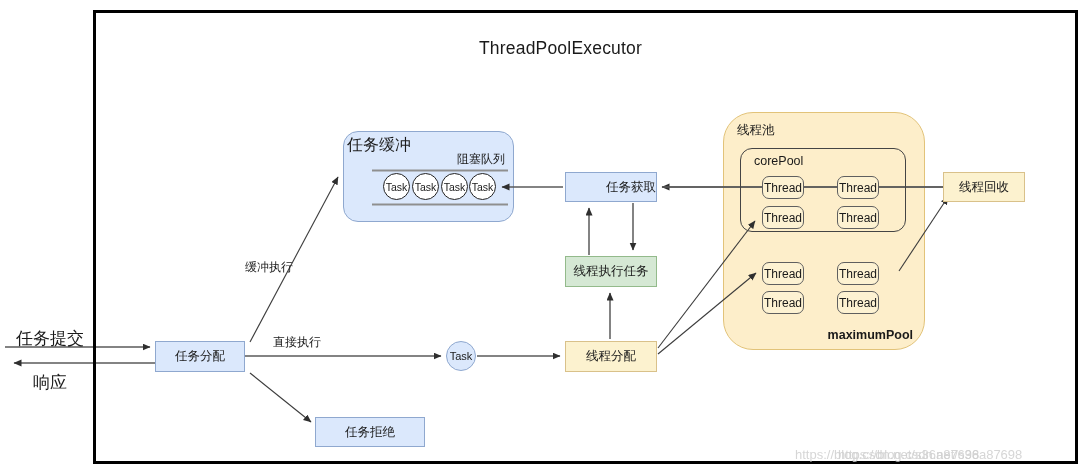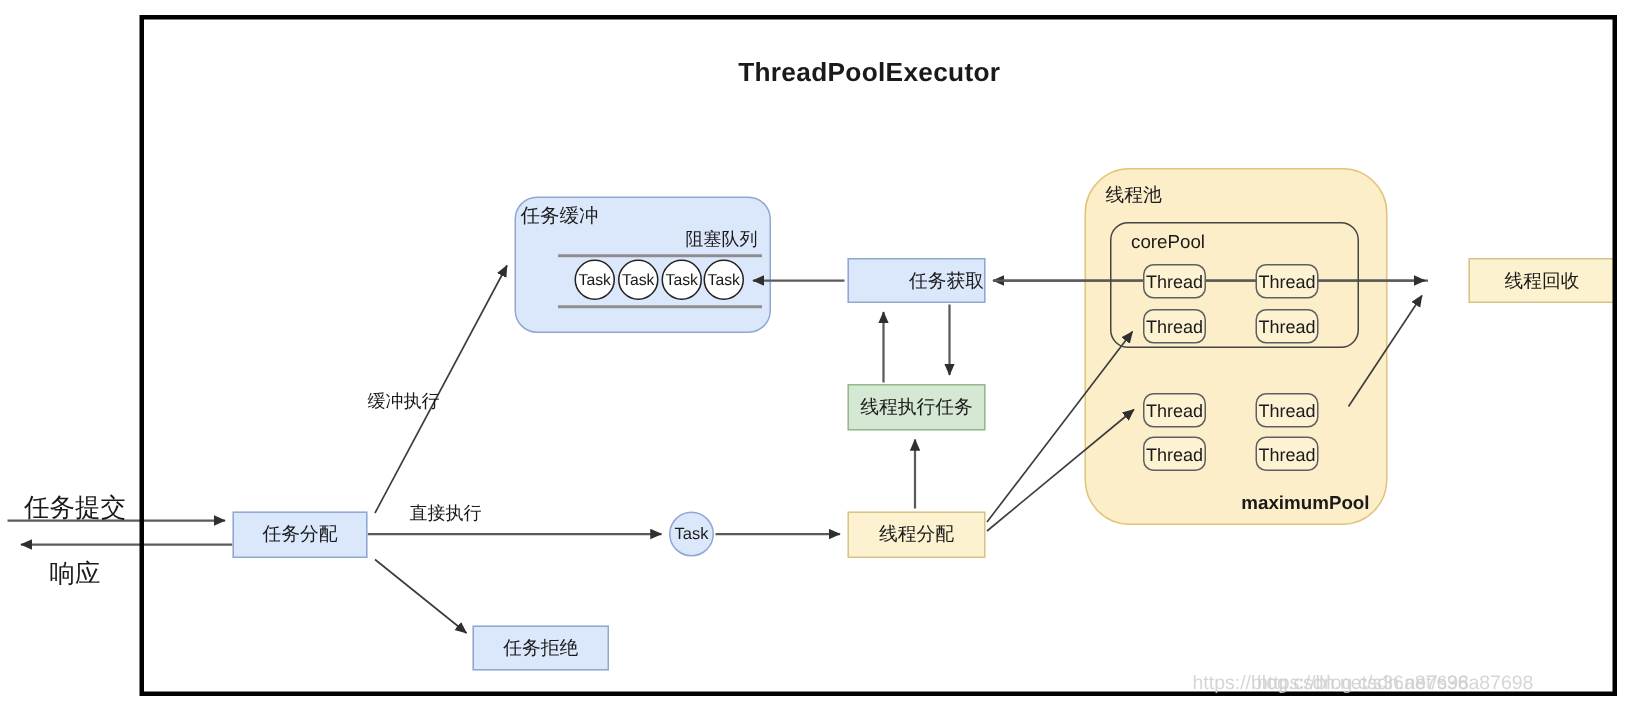--- a/index.html
+++ b/index.html
@@ -15,36 +15,36 @@
   .fg{z-index:3;}
   #frame{z-index:4;}
   .wm{z-index:5;}
 
   #frame{
     left:93px;top:10px;width:985px;height:454px;
     border:3px solid var(--frame);box-sizing:border-box;pointer-events:none;
   }
   .title{
     left:93px;top:38px;width:935px;text-align:center;
-    font-size:17.5px;font-weight:bold;letter-spacing:0.2px;padding-left:19px;
+    font-size:17.5px;font-weight:normal;letter-spacing:0.2px;
   }
 
   .node{
     display:flex;align-items:center;justify-content:center;
     font-size:12.5px;box-sizing:border-box;
   }
   .blue {background:var(--blue_fill); border:1.4px solid var(--blue_border);}
   .green{background:var(--green_fill);border:1.4px solid var(--green_border);}
   .yellow{background:var(--yellow_fill);border:1.4px solid var(--yellow_border);}
 
   #buffer-bg{
     left:343px;top:131px;width:171px;height:91px;border-radius:15px;
     background:var(--blue_fill);border:1.4px solid var(--blue_border);box-sizing:border-box;
   }
-  .buffer-label{left:347px;top:135px;font-size:13px;}
+  .buffer-label{left:347px;top:135px;font-size:16px;}
   .queue-label{left:405px;top:151px;width:100px;text-align:right;font-size:12px;}
   .qcircle{
     width:27px;height:27px;border-radius:50%;background:#ffffff;
     border:1.4px solid #222;box-sizing:border-box;
     display:flex;align-items:center;justify-content:center;font-size:10.5px;
   }
   #task-bubble{
     left:446px;top:341px;width:30px;height:30px;border-radius:50%;
     background:var(--blue_fill);border:1.4px solid var(--blue_border);box-sizing:border-box;
     display:flex;align-items:center;justify-content:center;font-size:11px;
@@ -136,25 +136,25 @@
       <span>Task</span>
     </div>
   <div class="abs fg qcircle" style="left:441px;top:173px;">
       <span>Task</span>
     </div>
   <div class="abs fg qcircle" style="left:469px;top:173px;">
       <span>Task</span>
     </div>
 
   <div class="abs fg node blue" style="left:155px;top:341px;width:90px;height:31px;">任务分配</div>
-  <div class="abs fg node blue" style="left:315px;top:417px;width:91px;height:30px;">任务拒绝</div>
+  <div class="abs fg node blue" style="left:315px;top:417px;width:110px;height:30px;">任务拒绝</div>
   <div class="abs fg node blue" style="left:565px;top:172px;width:92px;height:30px;padding-left:40px;">任务获取</div>
   <div class="abs fg node green" style="left:565px;top:256px;width:92px;height:31px;text-align:center;">线程执行任务</div>
   <div class="abs fg node yellow" style="left:565px;top:341px;width:92px;height:31px;">线程分配</div>
-  <div class="abs fg node yellow" style="left:979px;top:172px;width:98px;height:30px;">线程回收</div>
+  <div class="abs fg node yellow" style="left:943px;top:172px;width:82px;height:30px;">线程回收</div>
   <div class="abs fg" id="task-bubble">
       <span>Task</span>
     </div>
 
   <div class="abs fg pool-title">线程池</div>
   <div class="abs fg" id="corepool-outline"></div>
   <div class="abs fg corepool-label">corePool</div>
   <div class="abs fg maxpool-label">maximumPool</div>
 
   <div class="abs fg thread" style="left:762px;top:176px;">Thread</div>

